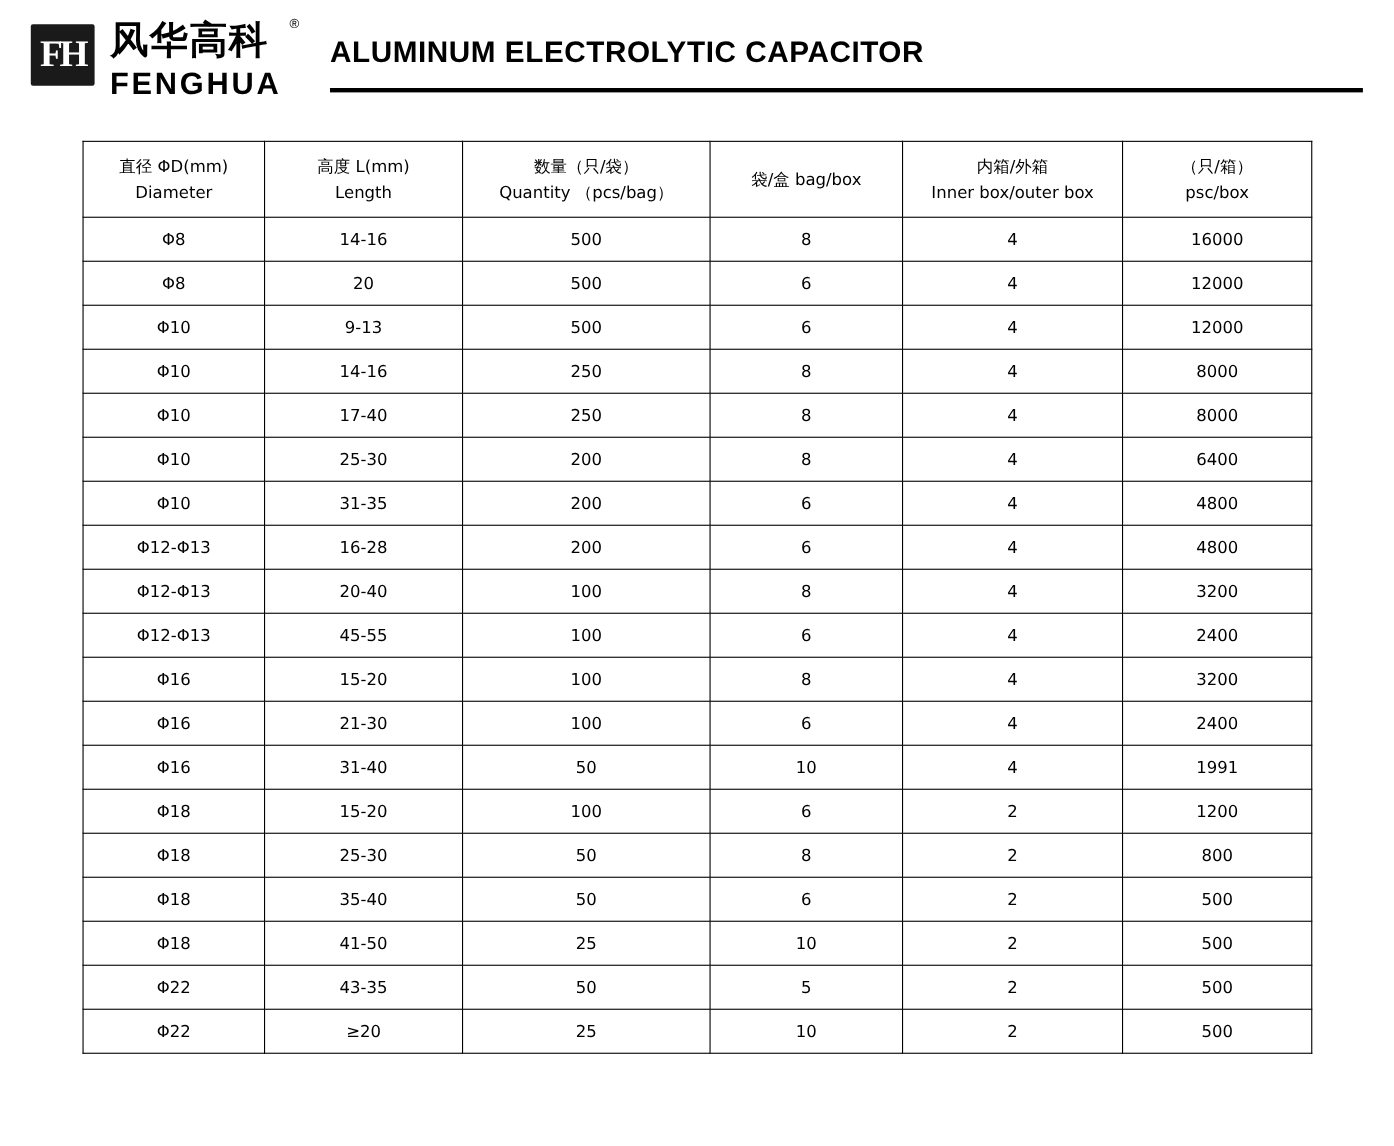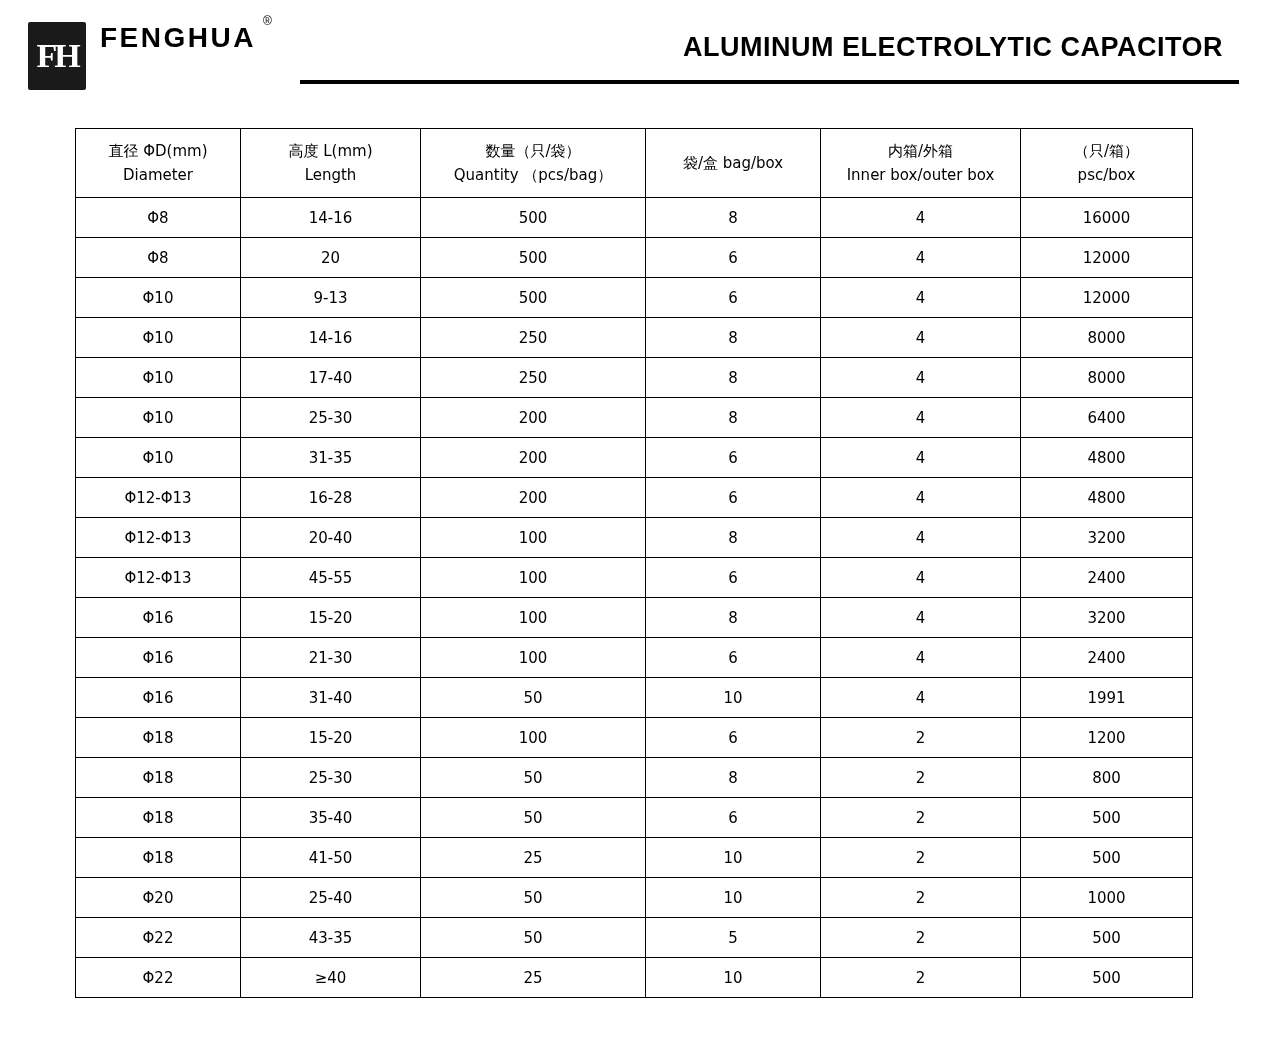--- a/index.html
+++ b/index.html
@@ -22,21 +22,21 @@
   }
   .logo-block {
     position: absolute;
     left: 28px;
     top: 18px;
     display: flex;
     align-items: flex-start;
   }
   .logo-mark {
     width: 58px;
-    height: 68px;
+    height: 56px;
     background: #1a1a1a;
     color: #ffffff;
     display: flex;
     align-items: center;
     justify-content: center;
     font-family: "Liberation Serif", serif;
     font-weight: bold;
     font-size: 34px;
     letter-spacing: -3px;
     border-radius: 2px;
@@ -64,21 +64,21 @@
     font-family: Liberation Sans, sans-serif;
     font-size: 28px;
     font-weight: bold;
     letter-spacing: 2.5px;
   }
   .title {
     position: absolute;
     left: 0;
     right: 44px;
     top: 32px;
-    text-align: right;
+    text-align: left;
     font-size: 27px;
     font-weight: bold;
     letter-spacing: 0.5px;
     padding-left: 300px;
   }
   .header-rule {
     position: absolute;
     left: 300px;
     right: 28px;
     top: 80px;
@@ -125,20 +125,21 @@
   td.qty { padding-top: 6px; }
   td.bag { padding-top: 2px; }
 </style>
 </head>
 <body>
 
 <div class="header">
   <div class="logo-block">
     <div class="logo-mark">FH</div>
     <div class="logo-text">
+      <div class="logo-cn">风华高科</div>
       <span class="logo-reg">®</span>
       <div class="logo-en">FENGHUA</div>
     </div>
   </div>
   <div class="title">ALUMINUM ELECTROLYTIC CAPACITOR</div>
   <div class="header-rule"></div>
 </div>
 
 <div class="table-wrap">
   <table class="spec">
@@ -308,38 +309,30 @@
         </tr>
         <tr>
           <td>Φ18</td>
           <td>41-50</td>
           <td class="qty">25</td>
           <td class="bag">10</td>
           <td>2</td>
           <td>500</td>
         </tr>
         <tr>
-          <td>Φ20</td>
-          <td>25-40</td>
-          <td class="qty">50</td>
-          <td class="bag">10</td>
-          <td>2</td>
-          <td>1000</td>
-        </tr>
-        <tr>
           <td>Φ22</td>
           <td>43-35</td>
           <td class="qty">50</td>
           <td class="bag">5</td>
           <td>2</td>
           <td>500</td>
         </tr>
         <tr>
           <td>Φ22</td>
-          <td>≥40</td>
+          <td>≥20</td>
           <td class="qty">25</td>
           <td class="bag">10</td>
           <td>2</td>
           <td>500</td>
         </tr>
       </tbody>
   </table>
 </div>
 
 </body></html>

